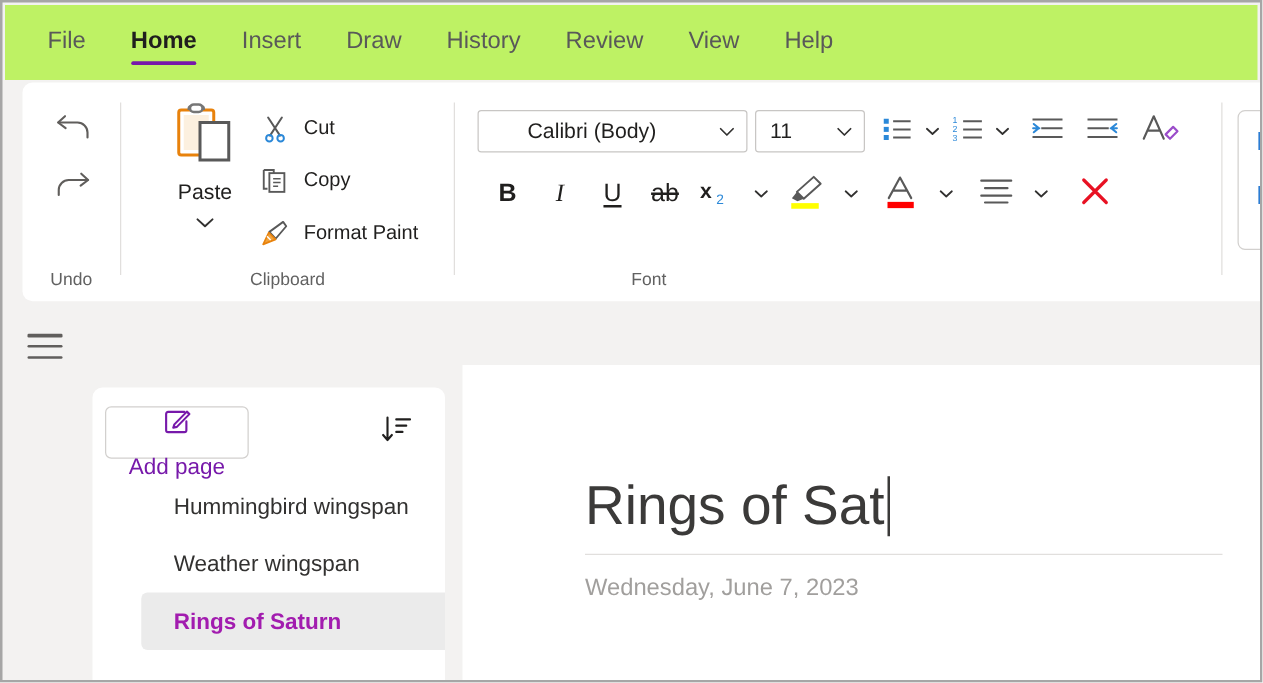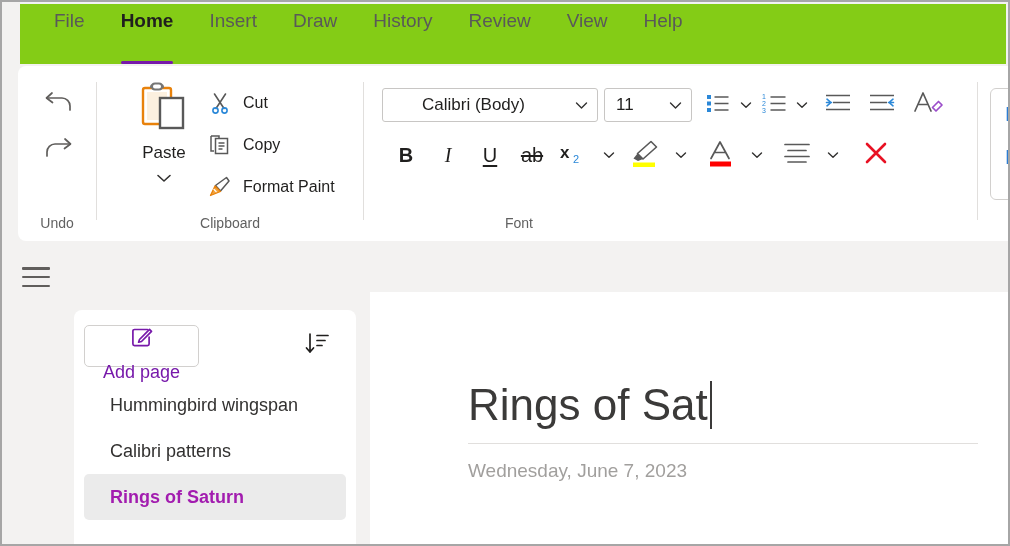--- a/index.html
+++ b/index.html
@@ -13,23 +13,23 @@
   .app{
     position:relative;width:1010px;height:546px;
     box-sizing:border-box;
     border:2px solid #a6a6a6;
     background:#f3f2f1;
     overflow:hidden;
   }
 
   
   .tabstrip{
-    position:absolute;left:18px;top:2px;right:2px;height:60px;
-    background:#84cc16;
-    display:flex;
+    position:absolute;left:2px;top:2px;right:2px;height:60px;
+    background:#bef264;
+    display:flex;align-items:center;
     padding-left:16px;
     box-sizing:border-box;
   }
   .tab{
     position:relative;
     font-size:19px;color:#595959;
     padding:6px 18px 8px 18px;
     white-space:nowrap;
     cursor:default;
   }
@@ -156,21 +156,21 @@
     height:40px;padding:0 18px;
     border:1px solid #d2d0ce;border-radius:5px;background:#fff;
     cursor:default;
     flex-direction:column;
   }
   .addpage .lbl{font-size:18px;color:#7719aa;white-space:nowrap;}
   .sortbtn{
     margin-left:auto;width:34px;height:34px;
     display:flex;align-items:center;justify-content:center;cursor:default;border-radius:4px;
   }
-  .pagelist{position:absolute;left:0;top:72px;width:100%;}
+  .pagelist{position:absolute;left:0;top:72px;width:100%;padding-left:29px;}
   .pageitem{
     height:46px;margin:0 10px;border-radius:5px;
     display:flex;align-items:center;padding-left:26px;
     box-sizing:border-box;cursor:default;
   }
   .pageitem .lbl{font-size:18px;color:#323130;white-space:nowrap;}
   .pageitem.selected{background:#ebebeb;}
   .pageitem.selected .lbl{font-weight:bold;color:#a21caf;}
 
   
@@ -486,21 +486,21 @@
           </svg>
         </span>
       </div>
     </div>
 
     <div class="pagelist">
       <div class="pageitem">
         <span class="lbl">Hummingbird wingspan</span>
       </div>
       <div class="pageitem">
-        <span class="lbl">Calibri patterns</span>
+        <span class="lbl">Weather wingspan</span>
       </div>
       <div class="pageitem selected">
         <span class="lbl">Rings of Saturn</span>
       </div>
     </div>
   </div>
 
   <div class="content">
     <div class="titlewrap">
       <div class="pagetitle">

